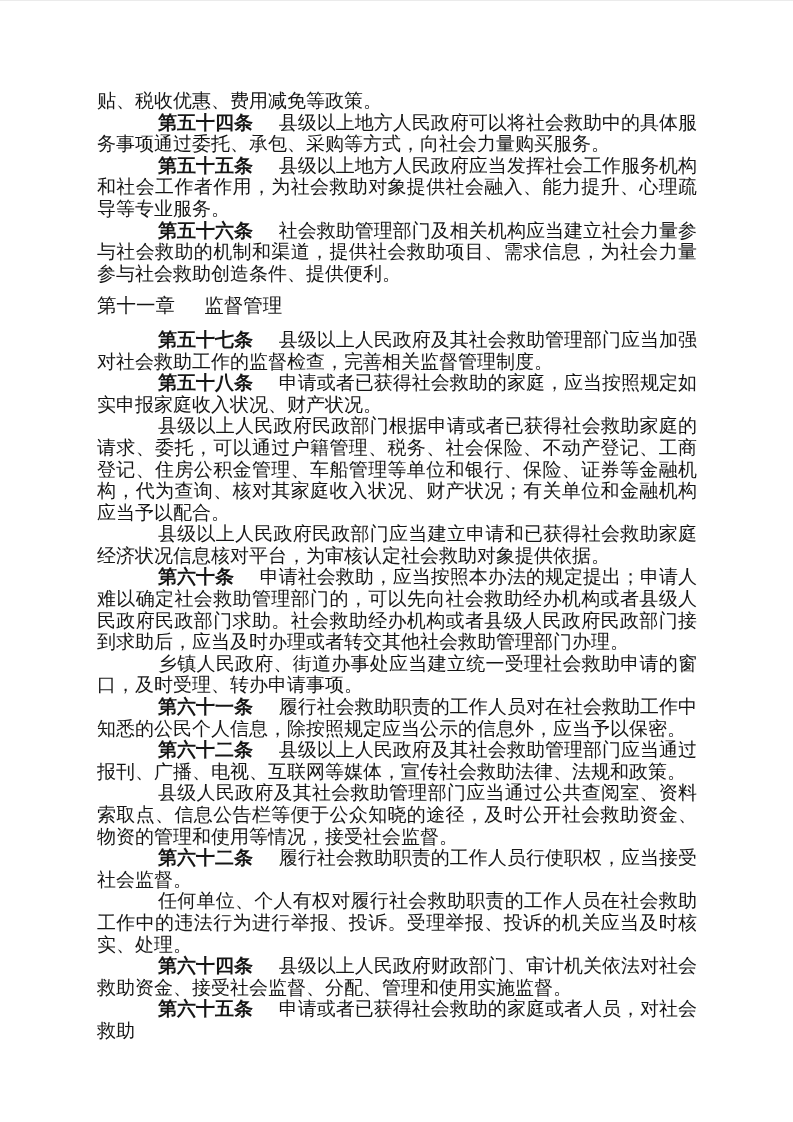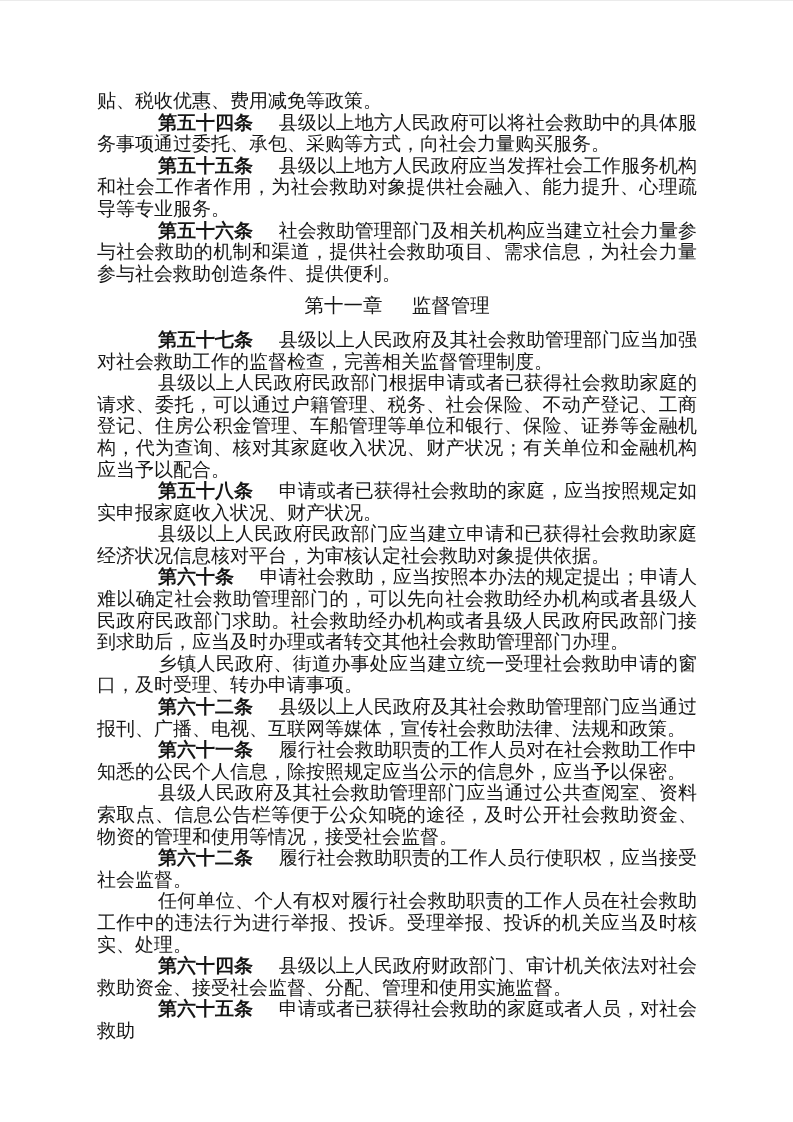--- a/index.html
+++ b/index.html
@@ -34,21 +34,21 @@
   .para.noindent {
     text-indent: 0;
   }
   .artnum {
     font-weight: bold;
     font-family: "Liberation Sans", "DejaVu Sans", sans-serif;
     margin-right: 1.35em;
   }
   .chapter {
     margin: 11px 0 12px 0;
-    text-align: center;
+    text-align: left;
     font-size: 19.5px;
     font-weight: normal;
     line-height: 21.6px;
   }
   .chapnum {
     margin-right: 1.5em;
   }
 </style>
 </head>
 <body>
@@ -61,34 +61,34 @@
   <p class="para"><span class="artnum">第五十四条</span><span>县级以上地方人民政府可以将社会救助中的具体服务事项通过委托、承包、采购等方式，向社会力量购买服务。</span></p>
 
   <p class="para"><span class="artnum">第五十五条</span><span>县级以上地方人民政府应当发挥社会工作服务机构和社会工作者作用，为社会救助对象提供社会融入、能力提升、心理疏导等专业服务。</span></p>
 
   <p class="para"><span class="artnum">第五十六条</span><span>社会救助管理部门及相关机构应当建立社会力量参与社会救助的机制和渠道，提供社会救助项目、需求信息，为社会力量参与社会救助创造条件、提供便利。</span></p>
 
   <h2 class="chapter"><span class="chapnum">第十一章</span><span>监督管理</span></h2>
 
   <p class="para"><span class="artnum">第五十七条</span><span>县级以上人民政府及其社会救助管理部门应当加强对社会救助工作的监督检查，完善相关监督管理制度。</span></p>
 
+  <p class="para"><span class="artnum">第五十八条</span><span>申请或者已获得社会救助的家庭，应当按照规定如实申报家庭收入状况、财产状况。</span></p>
+
   <p class="para"><span>县级以上人民政府民政部门根据申请或者已获得社会救助家庭的请求、委托，可以通过户籍管理、税务、社会保险、不动产登记、工商登记、住房公积金管理、车船管理等单位和银行、保险、证券等金融机构，代为查询、核对其家庭收入状况、财产状况；有关单位和金融机构应当予以配合。</span></p>
-
-  <p class="para"><span class="artnum">第五十八条</span><span>申请或者已获得社会救助的家庭，应当按照规定如实申报家庭收入状况、财产状况。</span></p>
 
   <p class="para"><span>县级以上人民政府民政部门应当建立申请和已获得社会救助家庭经济状况信息核对平台，为审核认定社会救助对象提供依据。</span></p>
 
 
   <p class="para"><span class="artnum">第六十条</span><span>申请社会救助，应当按照本办法的规定提出；申请人难以确定社会救助管理部门的，可以先向社会救助经办机构或者县级人民政府民政部门求助。社会救助经办机构或者县级人民政府民政部门接到求助后，应当及时办理或者转交其他社会救助管理部门办理。</span></p>
 
   <p class="para"><span>乡镇人民政府、街道办事处应当建立统一受理社会救助申请的窗口，及时受理、转办申请事项。</span></p>
 
+  <p class="para"><span class="artnum">第六十一条</span><span>履行社会救助职责的工作人员对在社会救助工作中知悉的公民个人信息，除按照规定应当公示的信息外，应当予以保密。</span></p>
+
   <p class="para"><span class="artnum">第六十二条</span><span>县级以上人民政府及其社会救助管理部门应当通过报刊、广播、电视、互联网等媒体，宣传社会救助法律、法规和政策。</span></p>
-
-  <p class="para"><span class="artnum">第六十一条</span><span>履行社会救助职责的工作人员对在社会救助工作中知悉的公民个人信息，除按照规定应当公示的信息外，应当予以保密。</span></p>
 
   <p class="para"><span>县级人民政府及其社会救助管理部门应当通过公共查阅室、资料索取点、信息公告栏等便于公众知晓的途径，及时公开社会救助资金、物资的管理和使用等情况，接受社会监督。</span></p>
 
   <p class="para"><span class="artnum">第六十二条</span><span>履行社会救助职责的工作人员行使职权，应当接受社会监督。</span></p>
 
   <p class="para"><span>任何单位、个人有权对履行社会救助职责的工作人员在社会救助工作中的违法行为进行举报、投诉。受理举报、投诉的机关应当及时核实、处理。</span></p>
 
   <p class="para"><span class="artnum">第六十四条</span><span>县级以上人民政府财政部门、审计机关依法对社会救助资金、接受社会监督、分配、管理和使用实施监督。</span></p>
 
   <p class="para"><span class="artnum">第六十五条</span><span>申请或者已获得社会救助的家庭或者人员，对社会救助</span></p>

